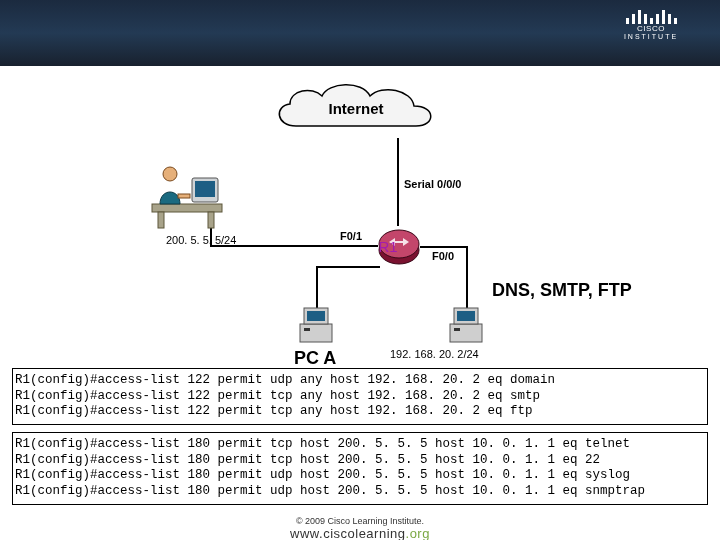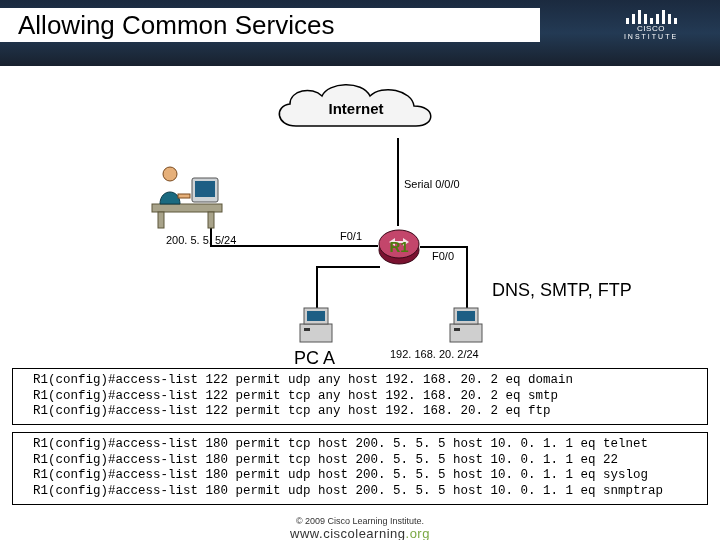--- a/index.html
+++ b/index.html
@@ -75,51 +75,51 @@
     position: absolute;
     left: 148px; top: 94px;
     width: 80px; height: 70px;
   }
   .router {
     position: absolute;
     left: 377px; top: 158px;
     width: 44px; height: 44px;
   }
   .r1-label {
-    position: absolute; left: 377px; top: 158px; width: 44px; height: 44px;
+    position: absolute; left: 366px; top: 158px; width: 44px; height: 44px;
     display: flex; align-items: center; justify-content: center;
-    color: #4d7c0f; font-weight: bold; font-size: 15px;
+    color: #a21caf; font-weight: normal; font-size: 15px;
   }
   .pc {
     position: absolute;
     width: 44px; height: 40px;
   }
   .pc.a { left: 294px; top: 240px; }
   .pc.b { left: 444px; top: 240px; }
 
   .lbl {
     position: absolute;
     font-size: 11px;
-    font-weight: normal;
+    font-weight: bold;
     white-space: nowrap;
   }
   .lbl.big { font-size: 18px; }
 
   .line {
     position: absolute;
     background: #000;
   }
 
   .code-box {
     position: absolute;
     left: 12px;
     width: 696px;
     border: 1px solid #000;
     background: #fff;
-    padding: 4px 20px;
+    padding: 4px 2px;
     font-family: "Courier New", monospace;
     font-size: 12.5px;
     line-height: 1.25;
     white-space: pre;
   }
   .code1 { top: 368px; }
   .code2 { top: 432px; }
 
   .footer {
     position: absolute;
@@ -133,21 +133,20 @@
     color: #333;
     flex-direction: column;
   }
   .footer .url { font-size: 13px; color: #333; letter-spacing: 0.5px; }
   .footer .url .org { color: #7aa843; }
 </style>
 </head>
 <body>
 
 <div class="header">
-  <div class="title-bar">Allowing Common Services</div>
   <div class="logo">
     <div class="bars">
       <span style="height:6px"></span>
         <span style="height:10px"></span>
         <span style="height:14px"></span>
       <span style="height:10px"></span>
         <span style="height:6px"></span>
         <span style="height:10px"></span>
       <span style="height:14px"></span>
         <span style="height:10px"></span>

